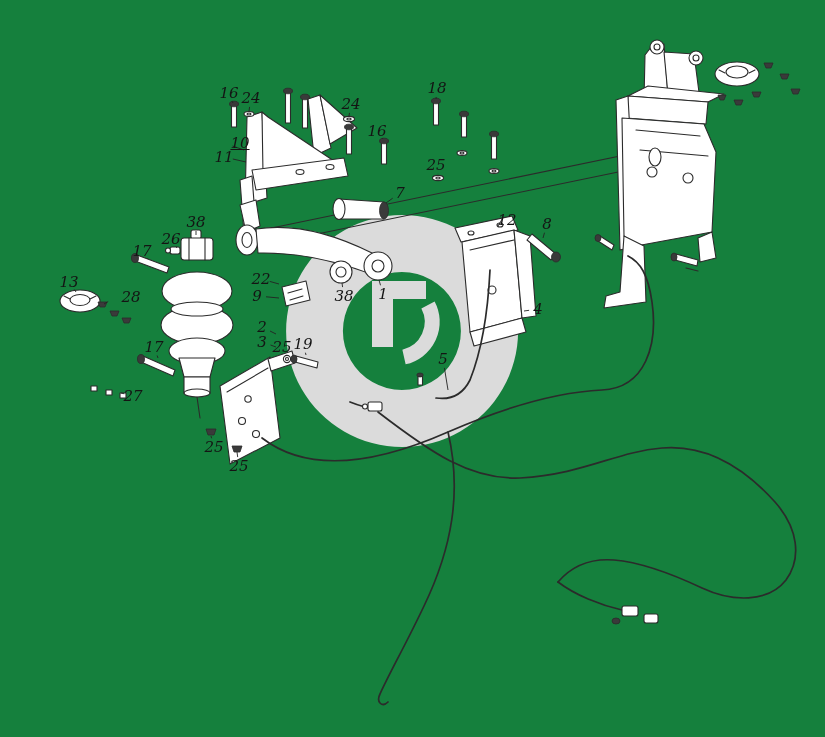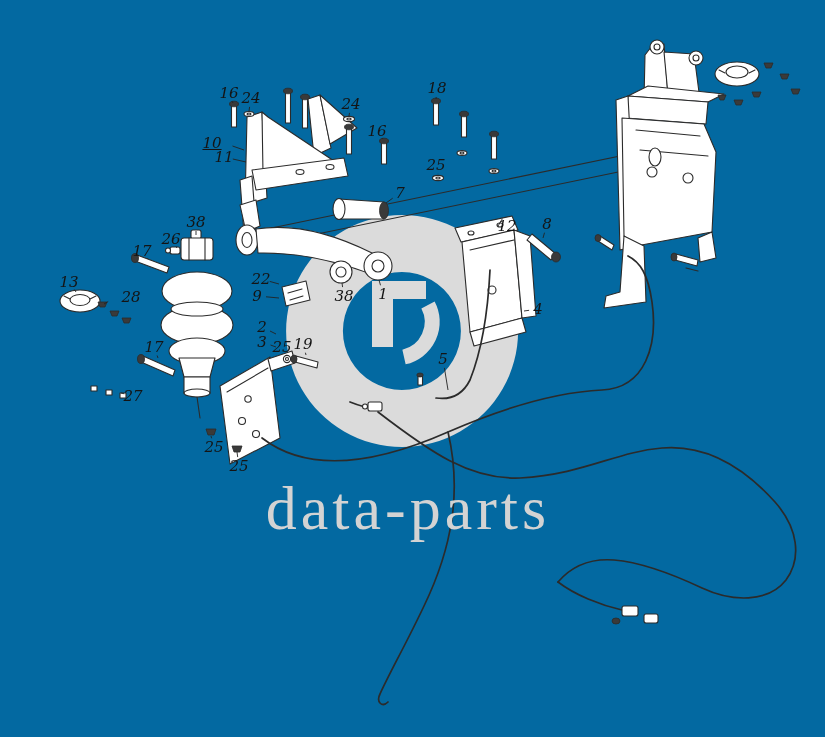--- a/index.html
+++ b/index.html
@@ -1,16 +1,16 @@
 <!DOCTYPE html>
 <html><head>
 <meta charset="utf-8">
 <style>
   html,body{margin:0;padding:0;background:#fff;}
-  .stage{position:relative;width:825px;height:737px;background:#0369a1;overflow:hidden;
+  .stage{position:relative;width:825px;height:737px;background:#15803d;overflow:hidden;
          font-family:"DejaVu Serif",serif;}
   svg{position:absolute;left:0;top:0;}
   .callout-layer{position:absolute;left:0;top:0;width:100%;height:100%;pointer-events:none;}
   .callout{position:absolute;transform:translate(-50%,-50%);font-style:italic;
            font-size:15px;font-weight:500;color:#141414;white-space:nowrap;
            font-family:"DejaVu Serif",serif;}
   .watermark-text{position:absolute;left:408px;top:508px;transform:translate(-50%,-50%);
            font-size:62px;color:#d3d3d3;letter-spacing:4px;
            font-family:"Liberation Serif",serif;}
   
@@ -241,28 +241,28 @@
         <line x1="124.3" y1="393.8" x2="121" y2="393"></line>
         <line x1="444.4" y1="367.9" x2="448" y2="390"></line>
         <line x1="211.6" y1="438.3" x2="211" y2="436"></line>
         <line x1="237.7" y1="457.1" x2="237" y2="452"></line>
       </g>
   </svg>
 
   <div class="callout-layer">
       <span class="callout" style="left: 229px; top: 93px;">16</span>
       <span class="callout" style="left: 251px; top: 98px;">24</span>
-      <span class="callout" style="left: 212px; top: 143px; text-decoration: underline;">10</span>
+      <span class="callout" style="left: 240px; top: 143px; text-decoration: underline;">10</span>
       <span class="callout" style="left: 224px; top: 157px;">11</span>
       <span class="callout" style="left: 351px; top: 104px;">24</span>
       <span class="callout" style="left: 377px; top: 131px;">16</span>
       <span class="callout" style="left: 437px; top: 88px; font-style: italic;">18</span>
       <span class="callout" style="left: 436px; top: 165px;">25</span>
       <span class="callout" style="left: 400px; top: 193px;">7</span>
-      <span class="callout" style="left: 507px; top: 226px;">12</span>
+      <span class="callout" style="left: 507px; top: 220px;">12</span>
       <span class="callout" style="left: 547px; top: 224px;">8</span>
       <span class="callout" style="left: 196px; top: 222px;">38</span>
       <span class="callout" style="left: 171px; top: 239px;">26</span>
       <span class="callout" style="left: 142px; top: 251px;">17</span>
       <span class="callout" style="left: 69px; top: 282px;">13</span>
       <span class="callout" style="left: 116px; top: 297px; margin-left: 15px;">28</span>
       <span class="callout" style="left: 261px; top: 279px;">22</span>
       <span class="callout" style="left: 257px; top: 296px;">9</span>
       <span class="callout" style="left: 344px; top: 296px;">38</span>
       <span class="callout" style="left: 383px; top: 294px;">1</span>
@@ -271,14 +271,13 @@
       <span class="callout" style="left: 262px; top: 342px;">3</span>
       <span class="callout" style="left: 282px; top: 347px;">25</span>
       <span class="callout" style="left: 303px; top: 344px;">19</span>
       <span class="callout" style="left: 154px; top: 347px;">17</span>
       <span class="callout" style="left: 133px; top: 396px;">27</span>
       <span class="callout" style="left: 443px; top: 359px;">5</span>
       <span class="callout" style="left: 214px; top: 447px;">25</span>
       <span class="callout" style="left: 239px; top: 466px;">25</span>
     </div>
 
-  <div class="watermark-text">data-parts</div>
 </div>
 
 </body></html>

